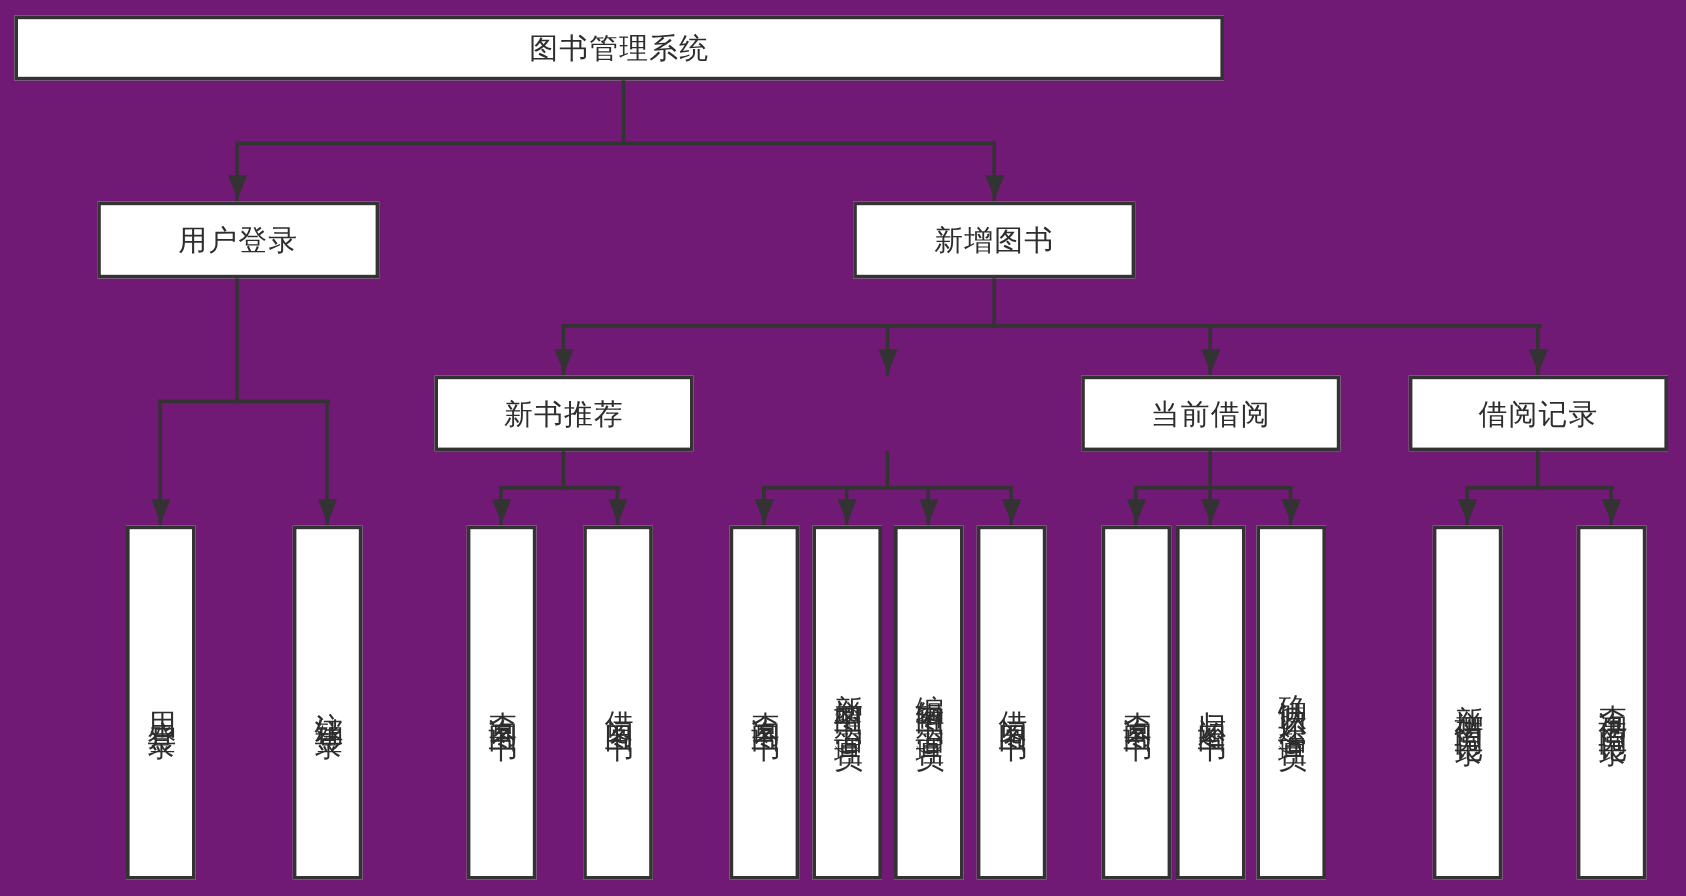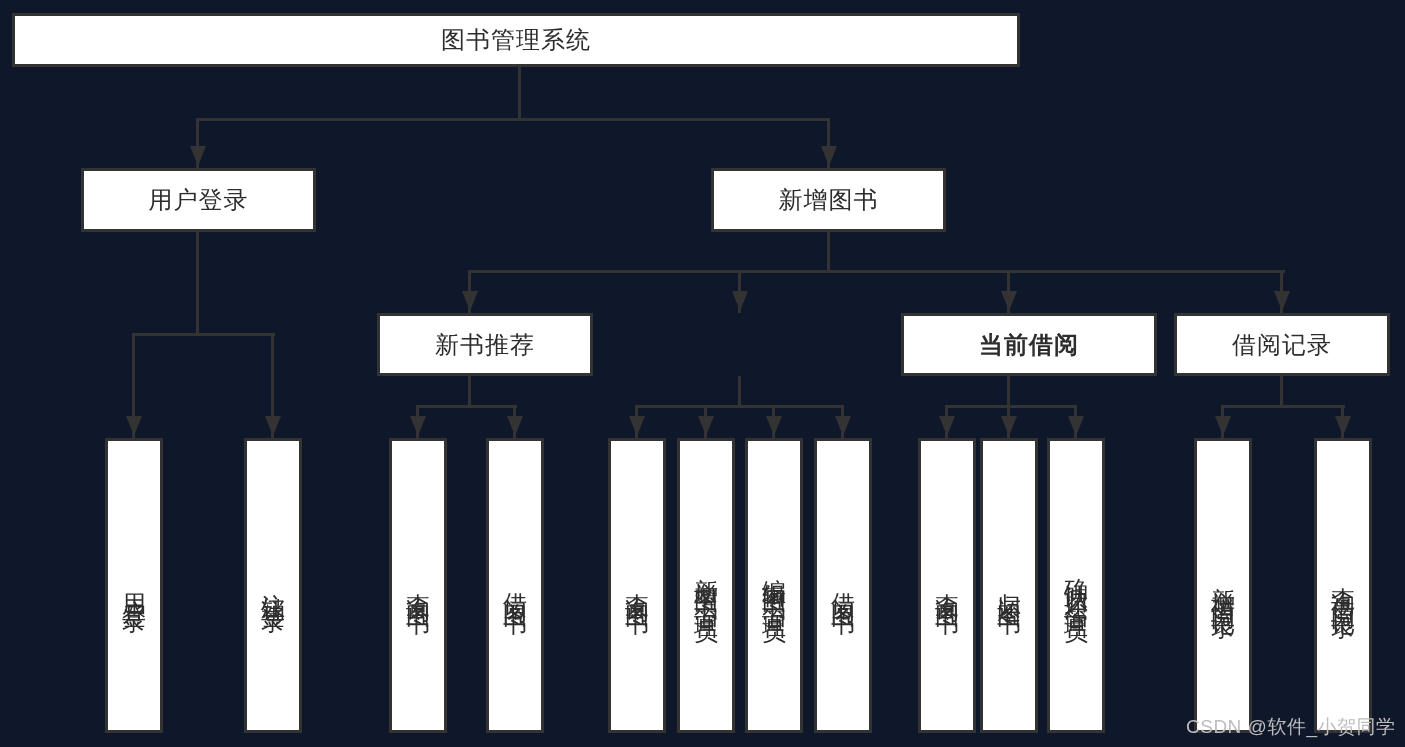--- a/index.html
+++ b/index.html
@@ -1,17 +1,17 @@
 <!DOCTYPE html>
 <html><head>
 <meta charset="utf-8">
 <style>
   html,body { margin:0; padding:0; background:#ffffff; }
   .canvas {
-    position:relative; width:1405px; height:747px; background:#0f172a;
+    position:relative; width:1405px; height:747px; background:#701a75;
     font-family:"Liberation Sans", sans-serif; overflow:hidden;
   }
   .box {
     position:absolute; background:#ffffff; border:3px solid #333333;
     box-sizing:border-box; display:flex; align-items:center; justify-content:center;
     font-size:24px; color:#2d2d2d; letter-spacing:1px; text-align:center;
   }
   .vbox {
     position:absolute; background:#ffffff; border:3px solid #333333;
     box-sizing:border-box; display:flex; align-items:center; justify-content:center;
@@ -66,24 +66,24 @@
   <div class="hline" style="left:468px;top:270px;width:817px;height:3px;"></div>
   <div class="vline" style="left:468px;top:270px;width:3px;height:43px;"></div>
   <div class="vline" style="left:738px;top:270px;width:3px;height:43px;"></div>
   <div class="vline" style="left:1007px;top:270px;width:3px;height:43px;"></div>
   <div class="vline" style="left:1280px;top:270px;width:3px;height:43px;"></div>
   <div class="arrow" style="left:462px;top:291px;"></div>
   <div class="arrow" style="left:732px;top:291px;"></div>
   <div class="arrow" style="left:1001px;top:291px;"></div>
   <div class="arrow" style="left:1274px;top:291px;"></div>
 
-  <div class="box" style="left:362px;top:313px;width:216px;height:63px;margin-left:15px;">
+  <div class="box" style="left:362px;top:313px;width:216px;height:63px;">
     <span>新书推荐</span>
   </div>
-  <div class="box" style="left:901px;top:313px;width:256px;height:63px;font-weight:bold;">
+  <div class="box" style="left:901px;top:313px;width:216px;height:63px;">
     <span>当前借阅</span>
   </div>
   <div class="box" style="left:1174px;top:313px;width:216px;height:63px;text-align:center;">
     <span>借阅记录</span>
   </div>
 
   <div class="vline" style="left:468px;top:376px;width:3px;height:32px;"></div>
   <div class="hline" style="left:416px;top:405px;width:101px;height:3px;"></div>
   <div class="vline" style="left:416px;top:405px;width:3px;height:33px;"></div>
   <div class="vline" style="left:513px;top:405px;width:3px;height:33px;"></div>
@@ -154,15 +154,14 @@
     <span>确认归还（管理员）</span>
   </div>
 
   <div class="vbox" style="left:1194px;top:438px;width:58px;height:295px;">
     <span>新增借阅记录</span>
   </div>
   <div class="vbox" style="left:1314px;top:438px;width:58px;height:295px;">
     <span>查询借阅记录</span>
   </div>
 
-  <div class="watermark">CSDN @软件_小贺同学</div>
 
 </div>
 
 </body></html>

